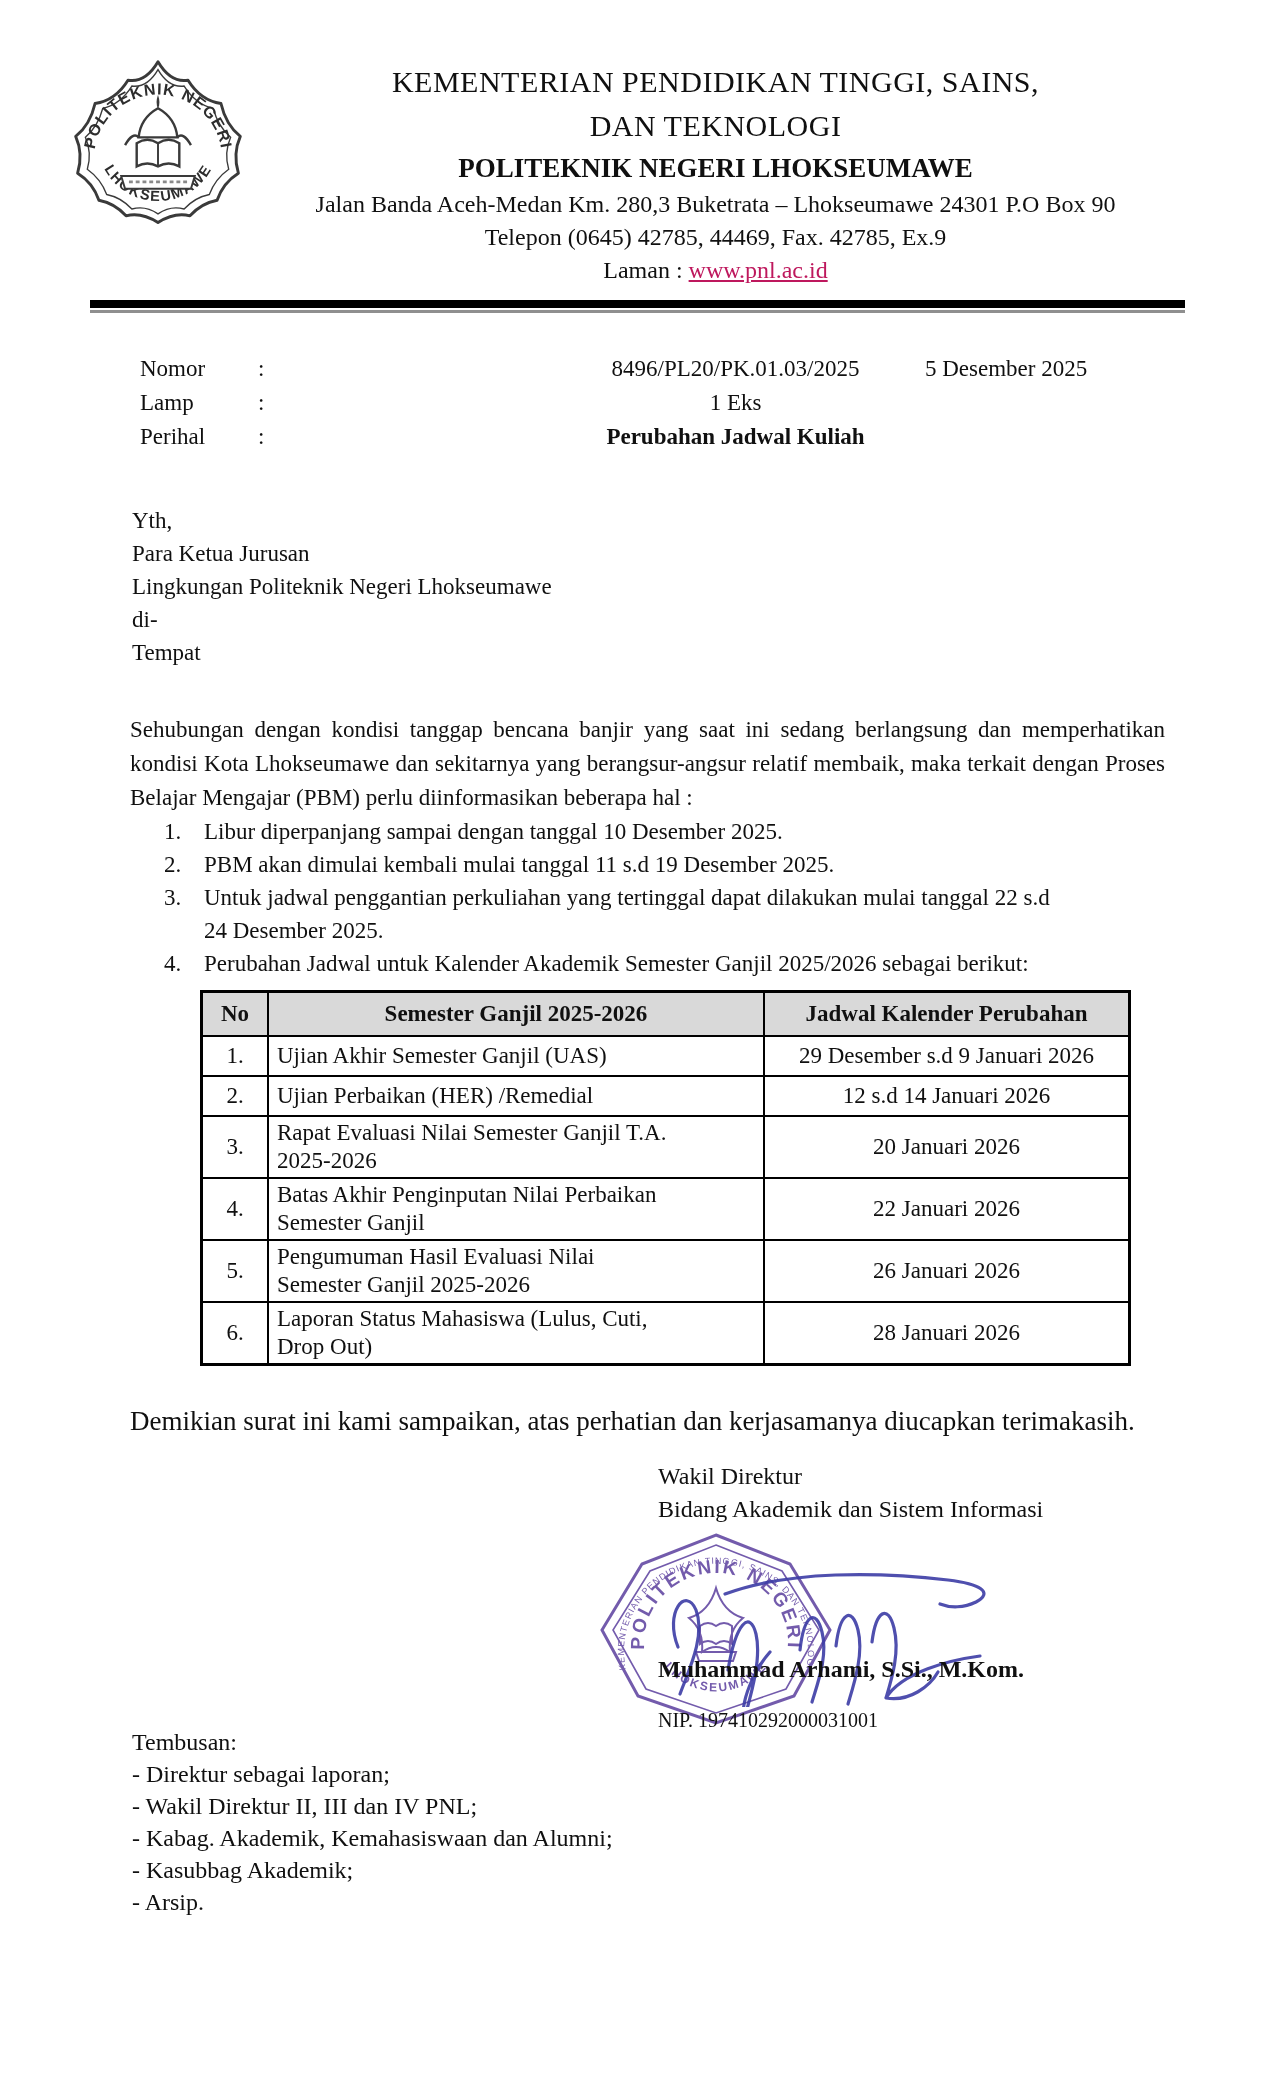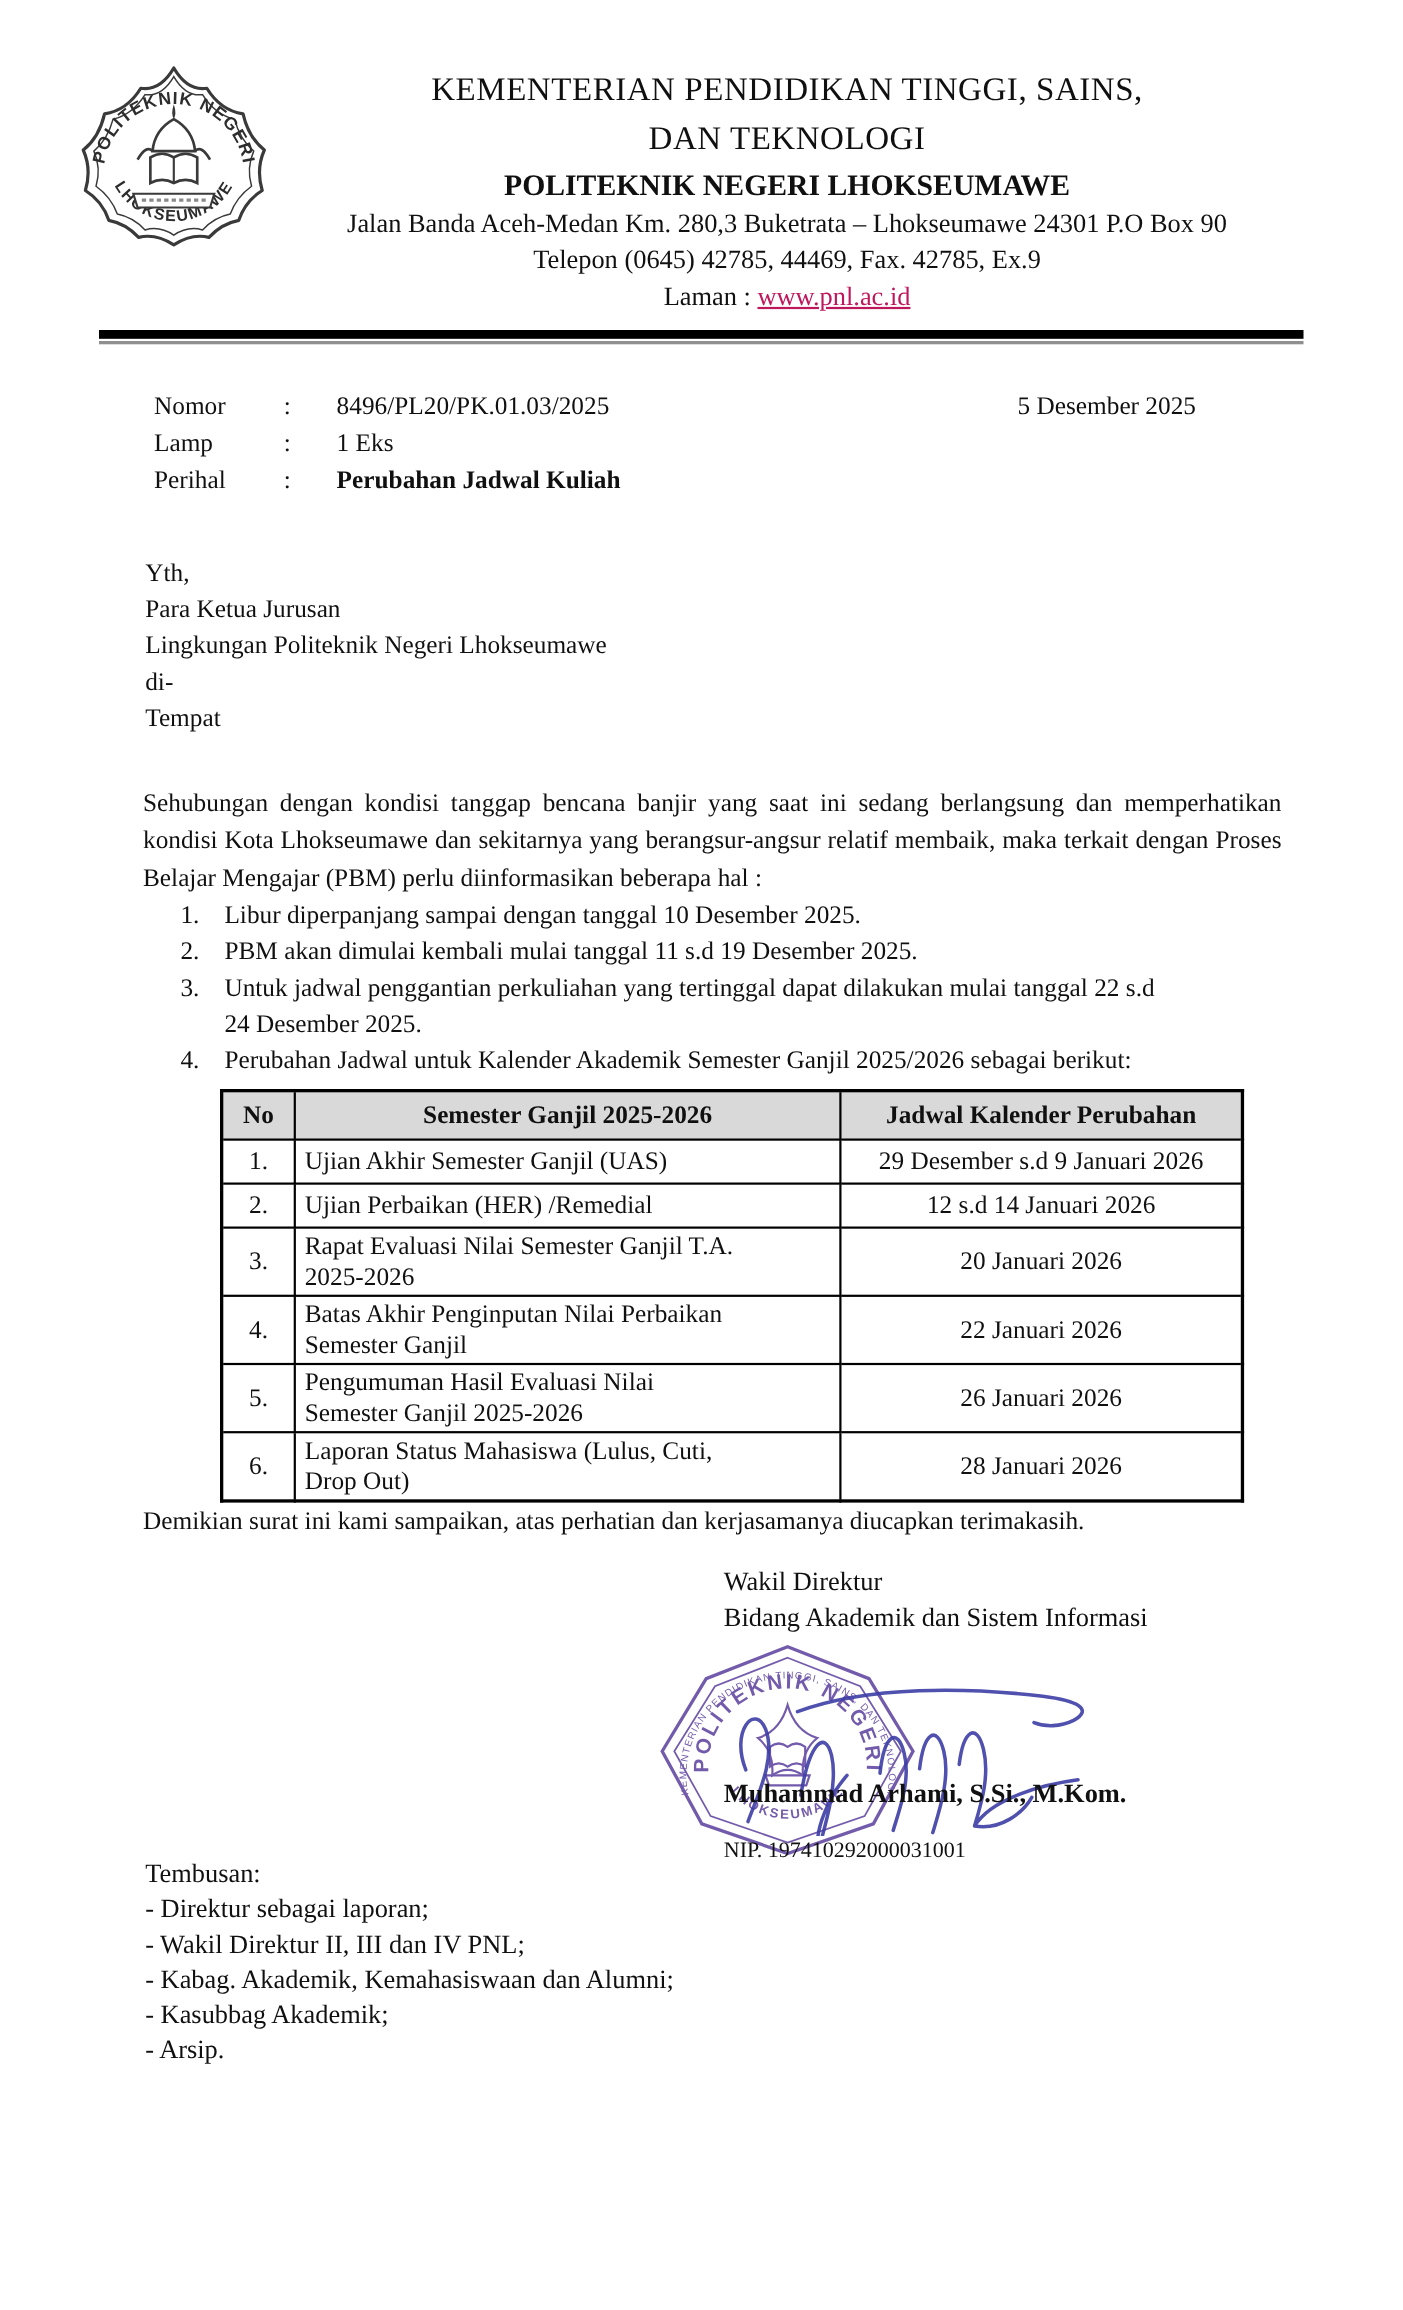--- a/index.html
+++ b/index.html
@@ -25,21 +25,21 @@
   .lh-web a{color:#be185d;text-decoration:underline;}
   .rule-thick{position:absolute;left:90px;right:90px;top:300px;height:8px;background:#000;}
   .rule-thin{position:absolute;left:90px;right:90px;top:310px;height:3px;background:#8f8f8f;}
 
   
   .content{position:relative;padding:0 110px 0 130px;}
   .meta{position:relative;margin:36px 0 0 10px;font-size:23px;}
   .meta-row{display:flex;line-height:34px;gap:12px;}
   .meta-label{width:106px;}
   .meta-colon{width:36px;}
-  .meta-value{flex:1;}
+  .meta-value{flex:1;text-align:center;}
   .bold{font-weight:bold;}
   .meta-date{position:absolute;left:785px;top:0;line-height:34px;}
 
   .recipient{margin:50px 0 0 2px;font-size:23px;line-height:33px;}
 
   .opening{margin-top:44px;font-size:23px;line-height:34px;text-align:justify;}
 
   .num-list{margin:0 0 0 34px;font-size:23px;}
   .num-item{display:flex;line-height:33px;}
   .num-no{width:40px;flex:0 0 40px;}
@@ -53,21 +53,21 @@
   th.c-item,td.c-item{width:478px;text-align:left;}
   th.c-date,td.c-date{width:347px;text-align:center;}
   tr.hdr th{background:#d9d9d9;font-weight:bold;text-align:center;height:40px;}
   tr.r-short td{height:36px;}
   tr.r-tall td{height:58px;}
   .cell-line{line-height:28px;}
   tr.r-short .cell-line{line-height:32px;}
   td.c-no{vertical-align:top;padding-top:4px;}
   tr.hdr th.c-no{vertical-align:middle;padding-top:1px;}
 
-  .closing{font-size:23px;line-height:34px;}
+  .closing{margin-top:38px;font-size:27px;line-height:34px;}
 
   
   .sig-area{position:relative;margin-top:22px;height:258px;}
   .sig-title{position:absolute;left:528px;top:0;font-size:24px;line-height:33px;z-index:1;}
   .stamp{position:absolute;left:462px;top:70px;width:248px;height:198px;z-index:2;opacity:.85;}
   .ink{position:absolute;left:520px;top:92px;width:380px;height:155px;z-index:3;}
   .sig-name{position:absolute;left:528px;top:196px;font-size:24px;font-weight:bold;z-index:4;}
   .sig-nip{position:absolute;left:528px;top:229px;font-size:20px;z-index:4;margin-top:20px;}
 
   

